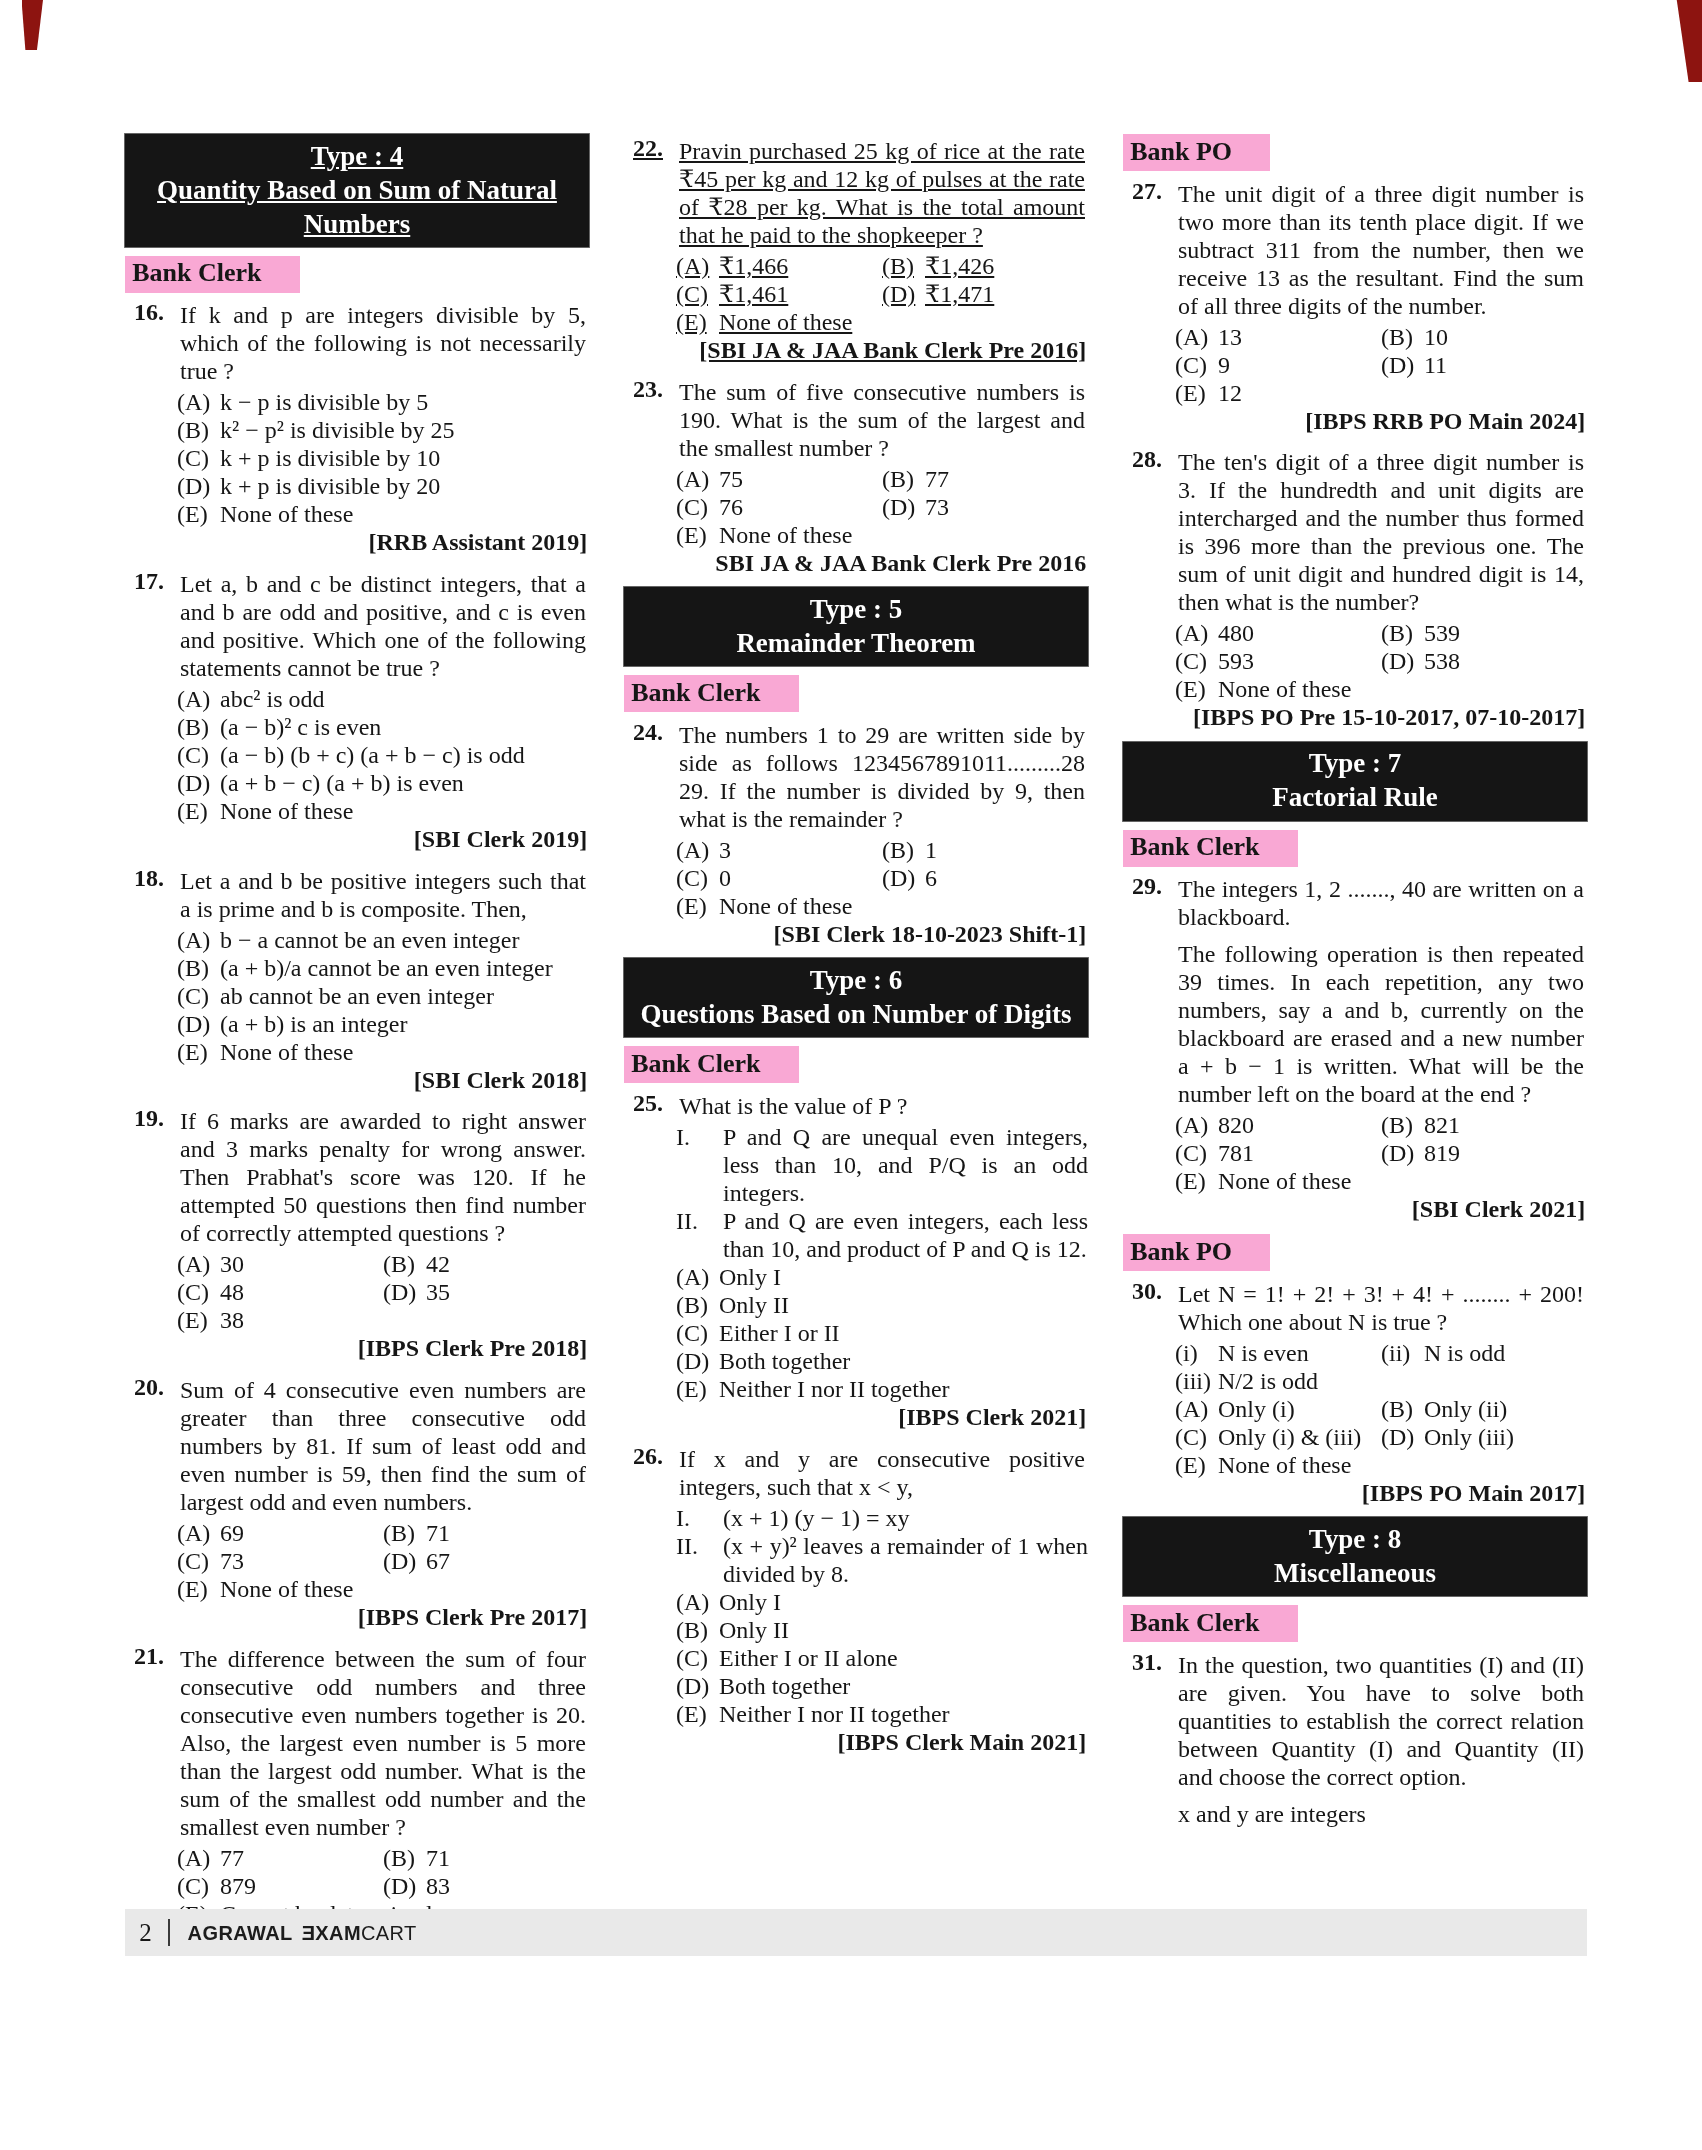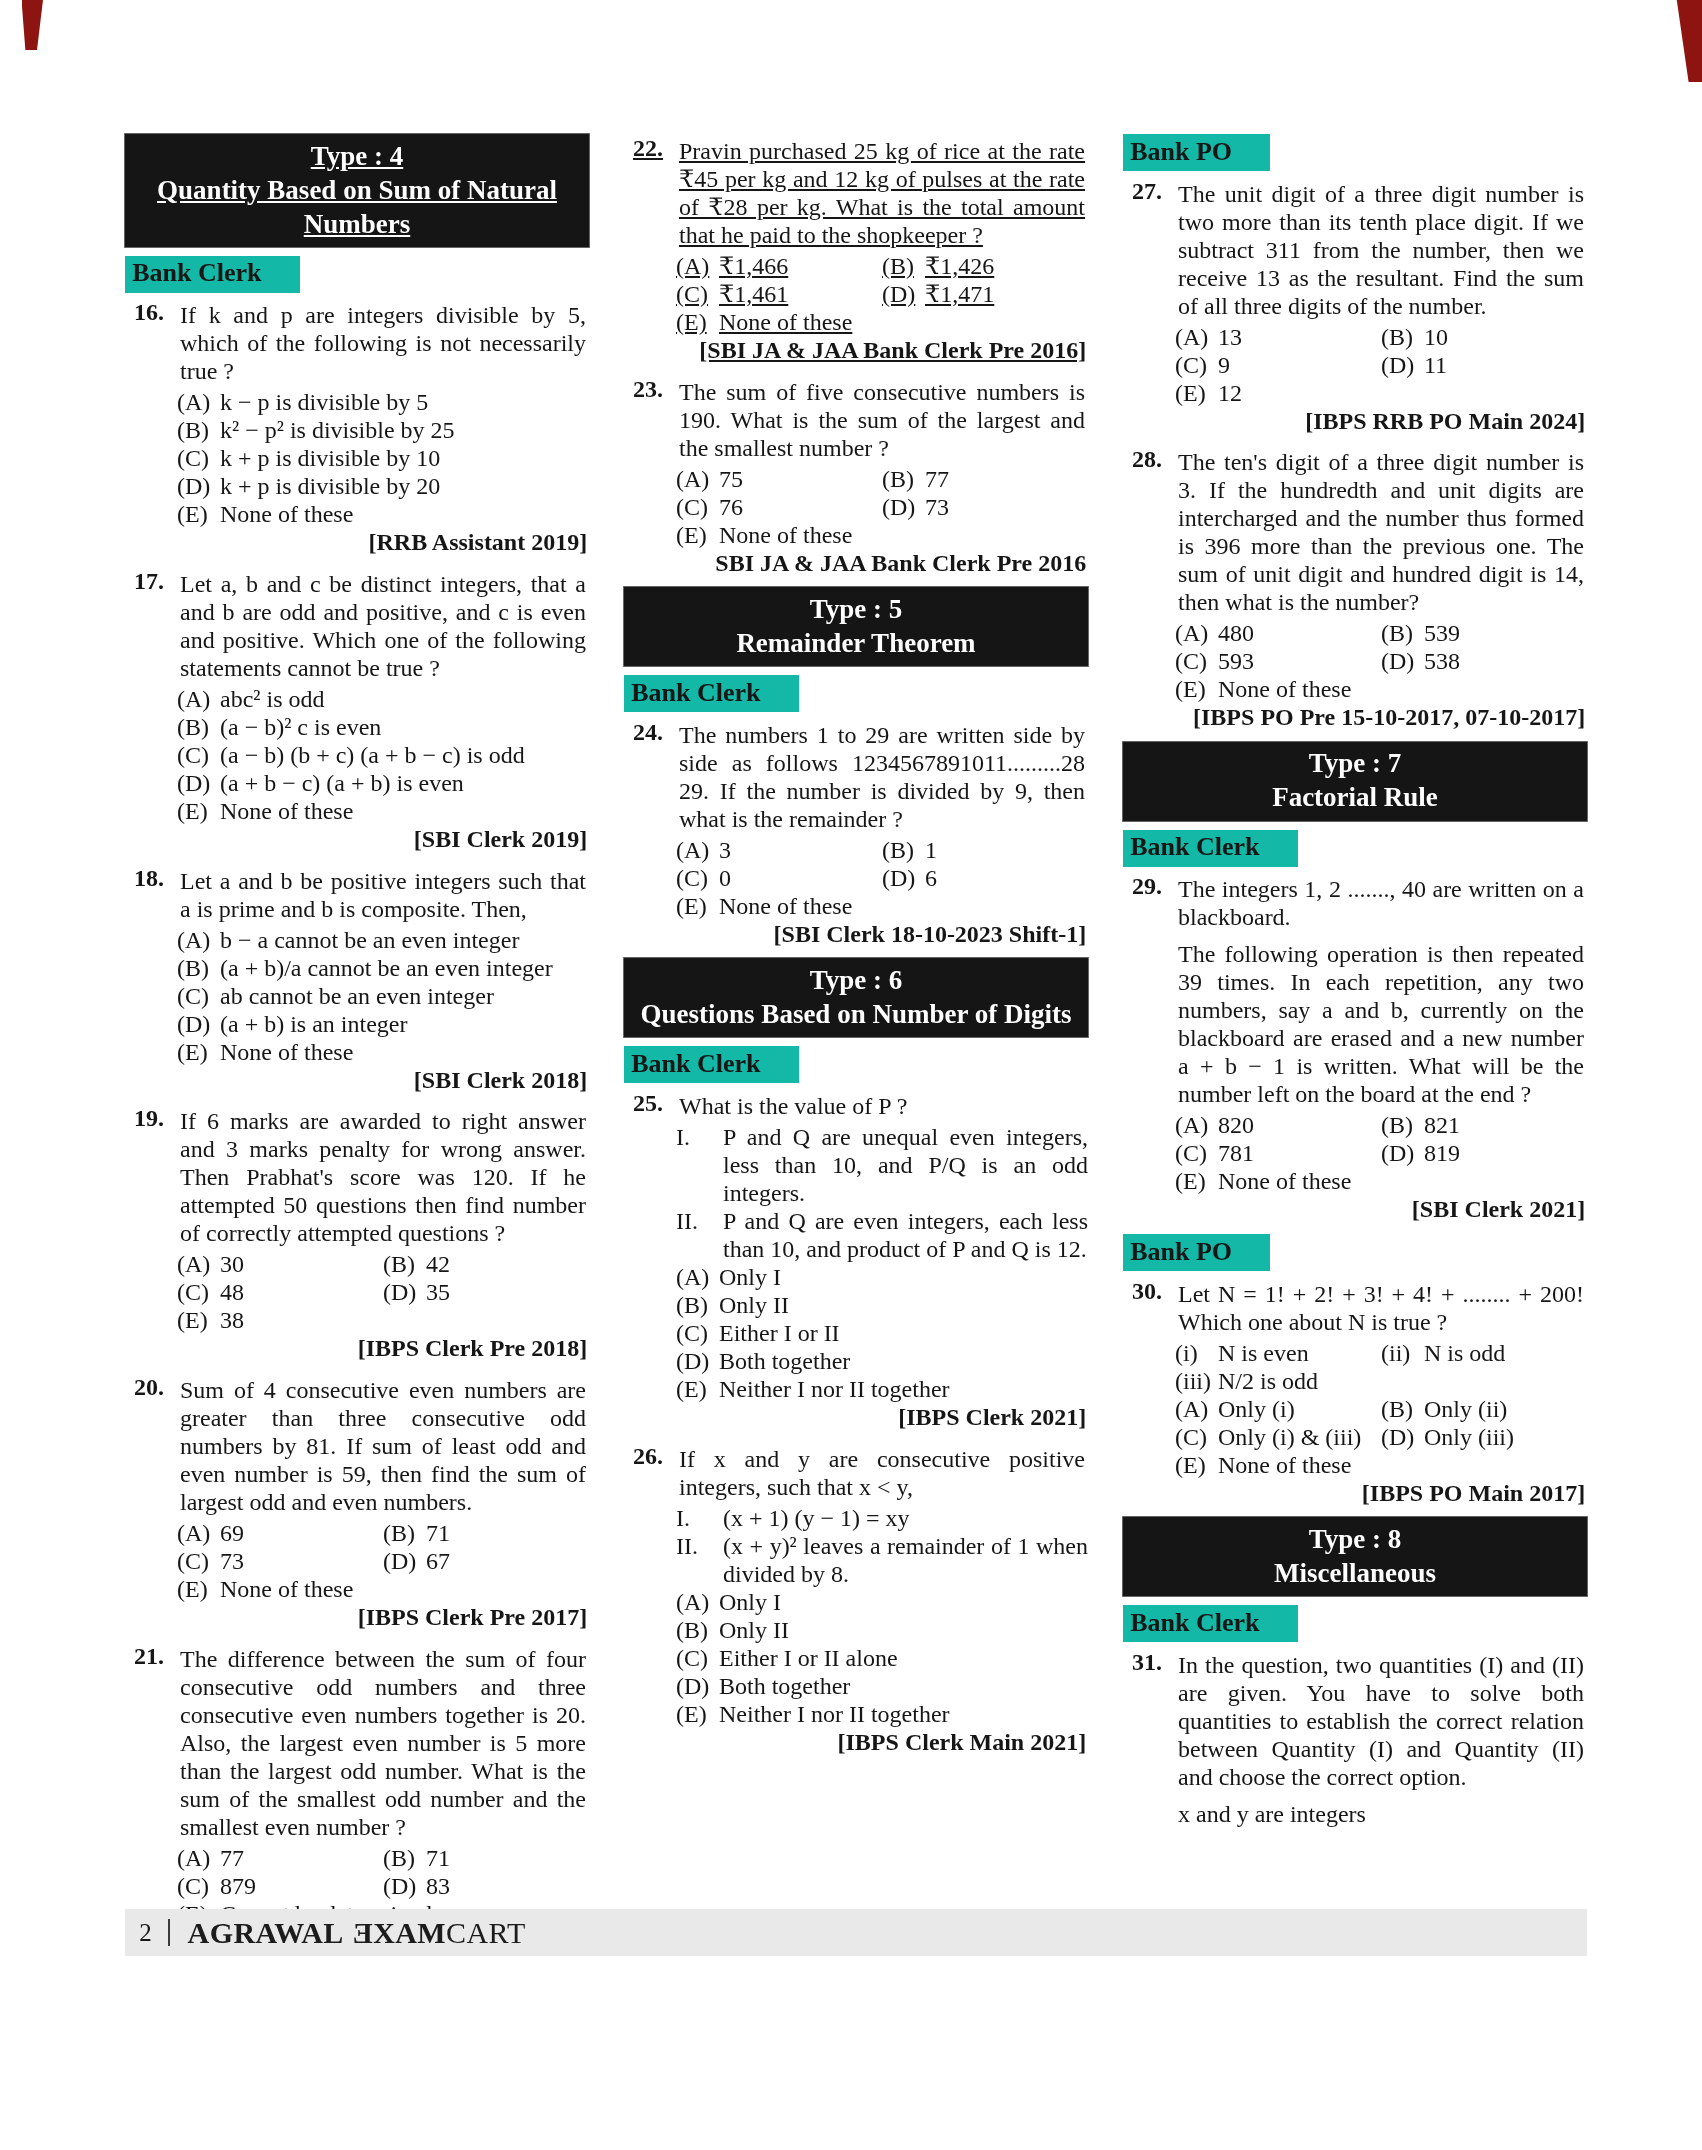--- a/index.html
+++ b/index.html
@@ -40,21 +40,21 @@
     font-weight: bold;
     font-size: 27px;
     line-height: 34px;
     padding: 4.5px 7.2px 6.3px;
     margin: 5.4px 0 9px;
     box-shadow: 0 0 0 0.9px #555;
   }
   .badge-wrap { margin: 7.2px 0 5.4px; }
   .badge {
     display: inline-block;
-    background: #14b8a6;
+    background: #f9a8d4;
     font-weight: bold;
     font-size: 26px;
     line-height: 30px;
     padding: 2.7px 38px 4.5px 7.2px;
   }
   .q {
     display: grid;
     grid-template-columns: 52px 1fr;
     margin-bottom: 10.7px;
   }
@@ -77,22 +77,22 @@
     width: 1462px; height: 47px;
     background: #e9e9e9;
     display: flex; align-items: center;
   }
   .page-num { font-size: 25px; margin-left: 14.3px; }
   .footer-divider {
     width: 1.8px; height: 27px; background: #3a3a3a;
     margin: 0 18px 0 16px;
   }
   .brand {
-    font-family: Liberation Serif, serif;
-    font-size: 30px; letter-spacing: 0.4px; color: #1c1c1c;
+    font-family: Liberation Sans, sans-serif;
+    font-size: 20px; letter-spacing: 0.4px; color: #1c1c1c;
   }
   .brand-bold { font-weight: bold; }
   .brand-mid { font-weight: bold; margin-left: 9px; }
   .brand-light { font-weight: normal; }
 </style>
 </head>
 <body>
 
 <div class="edge-tl"></div>
 <div class="edge-tr"></div>

